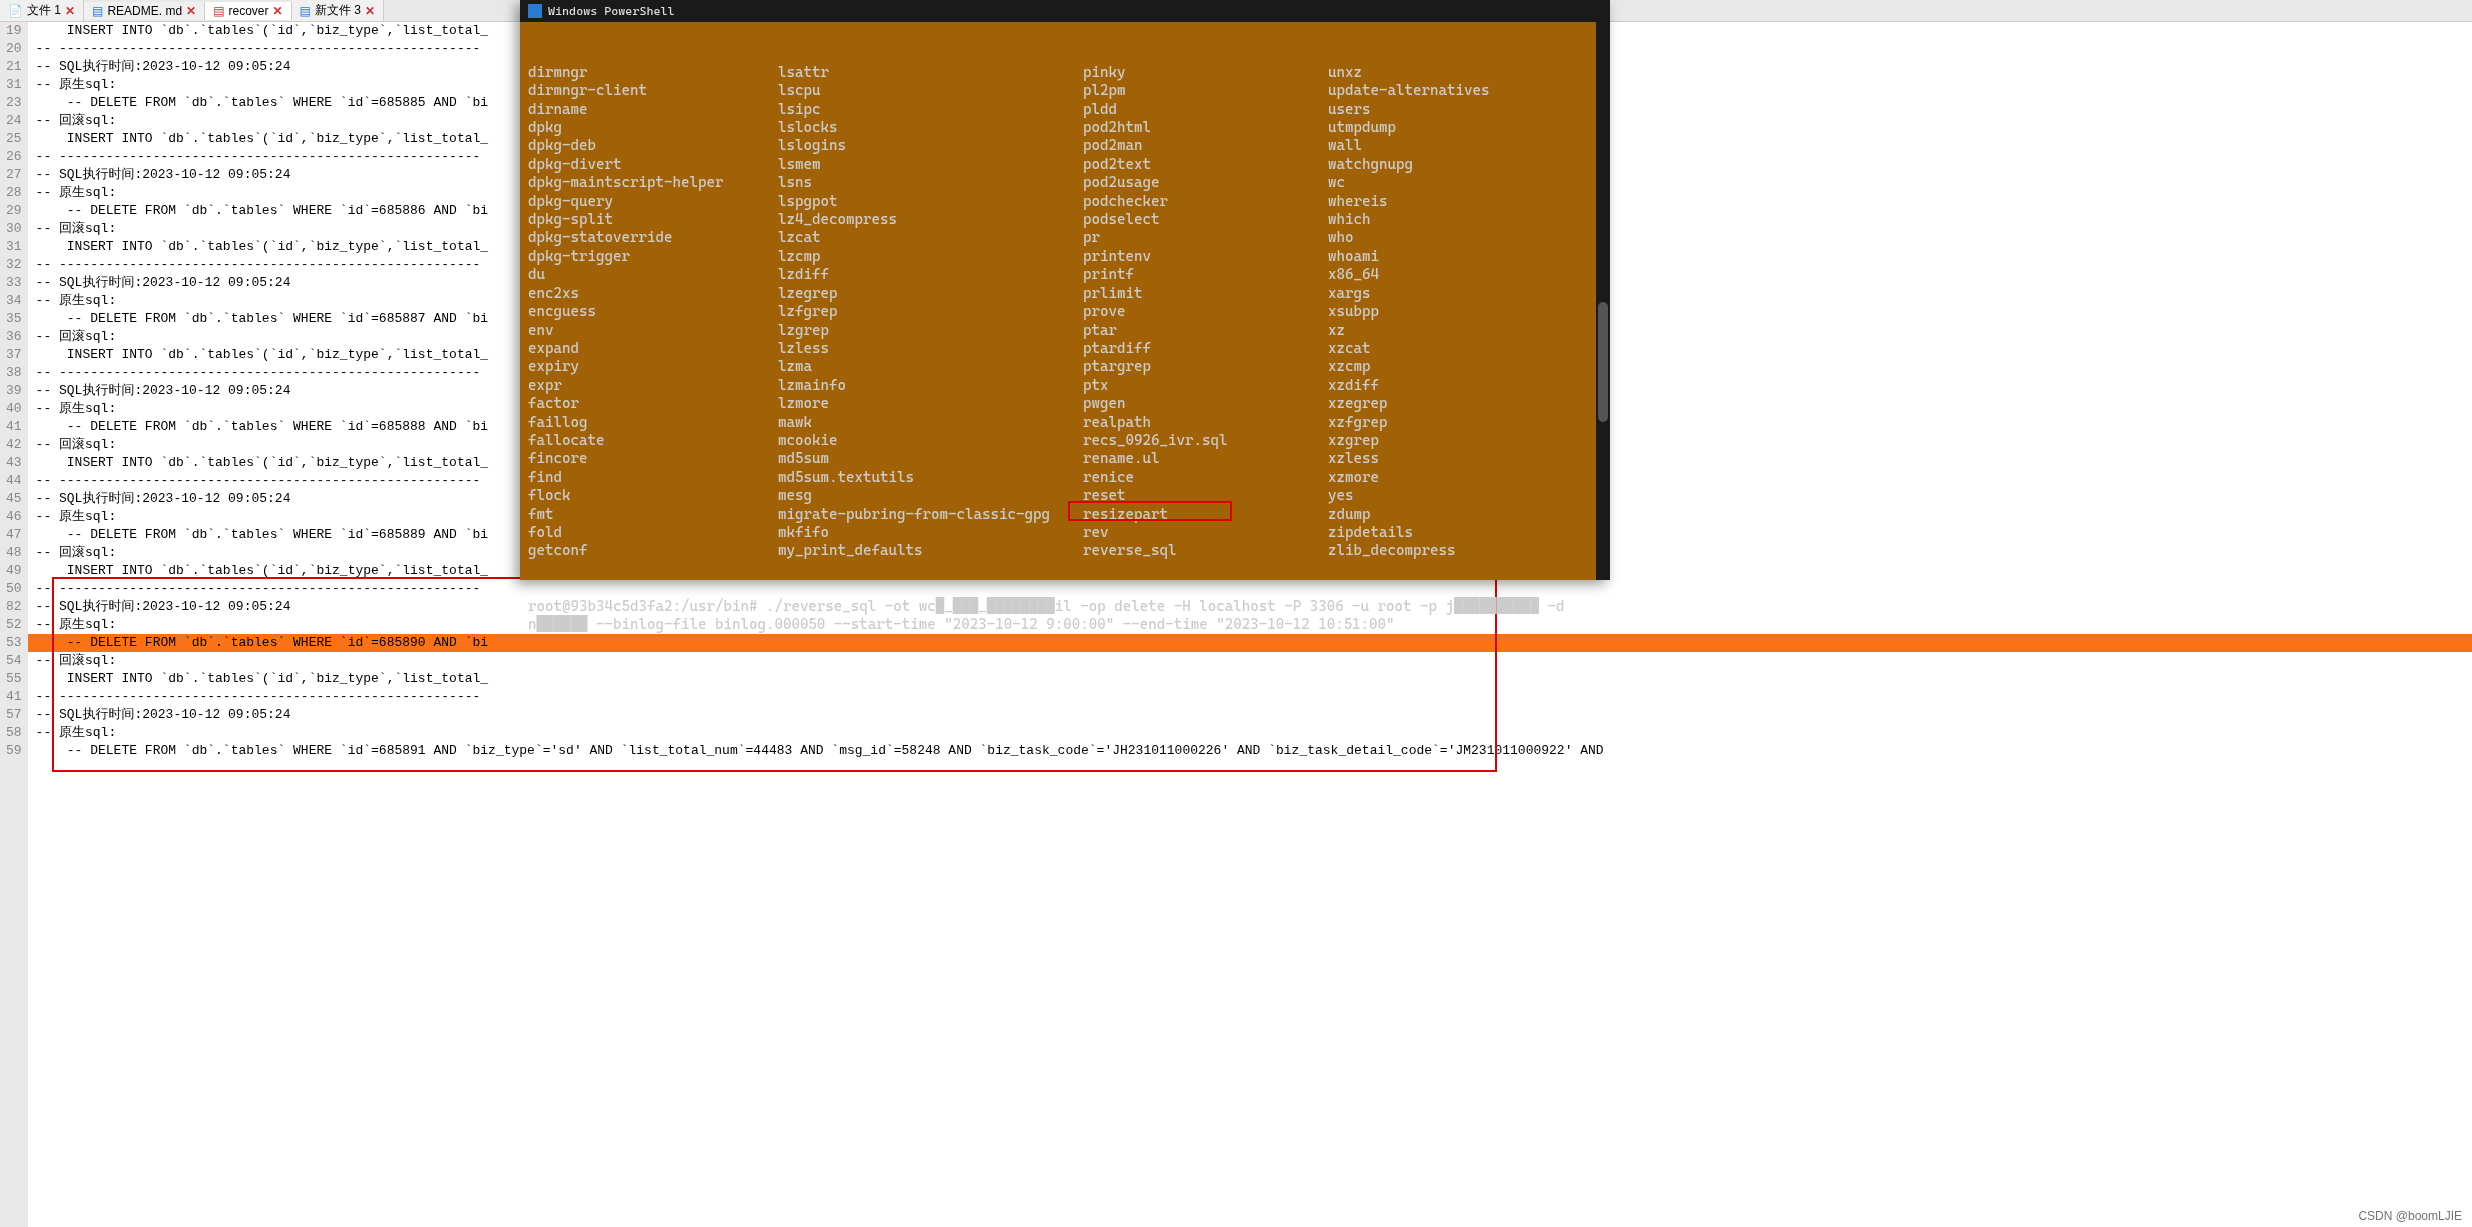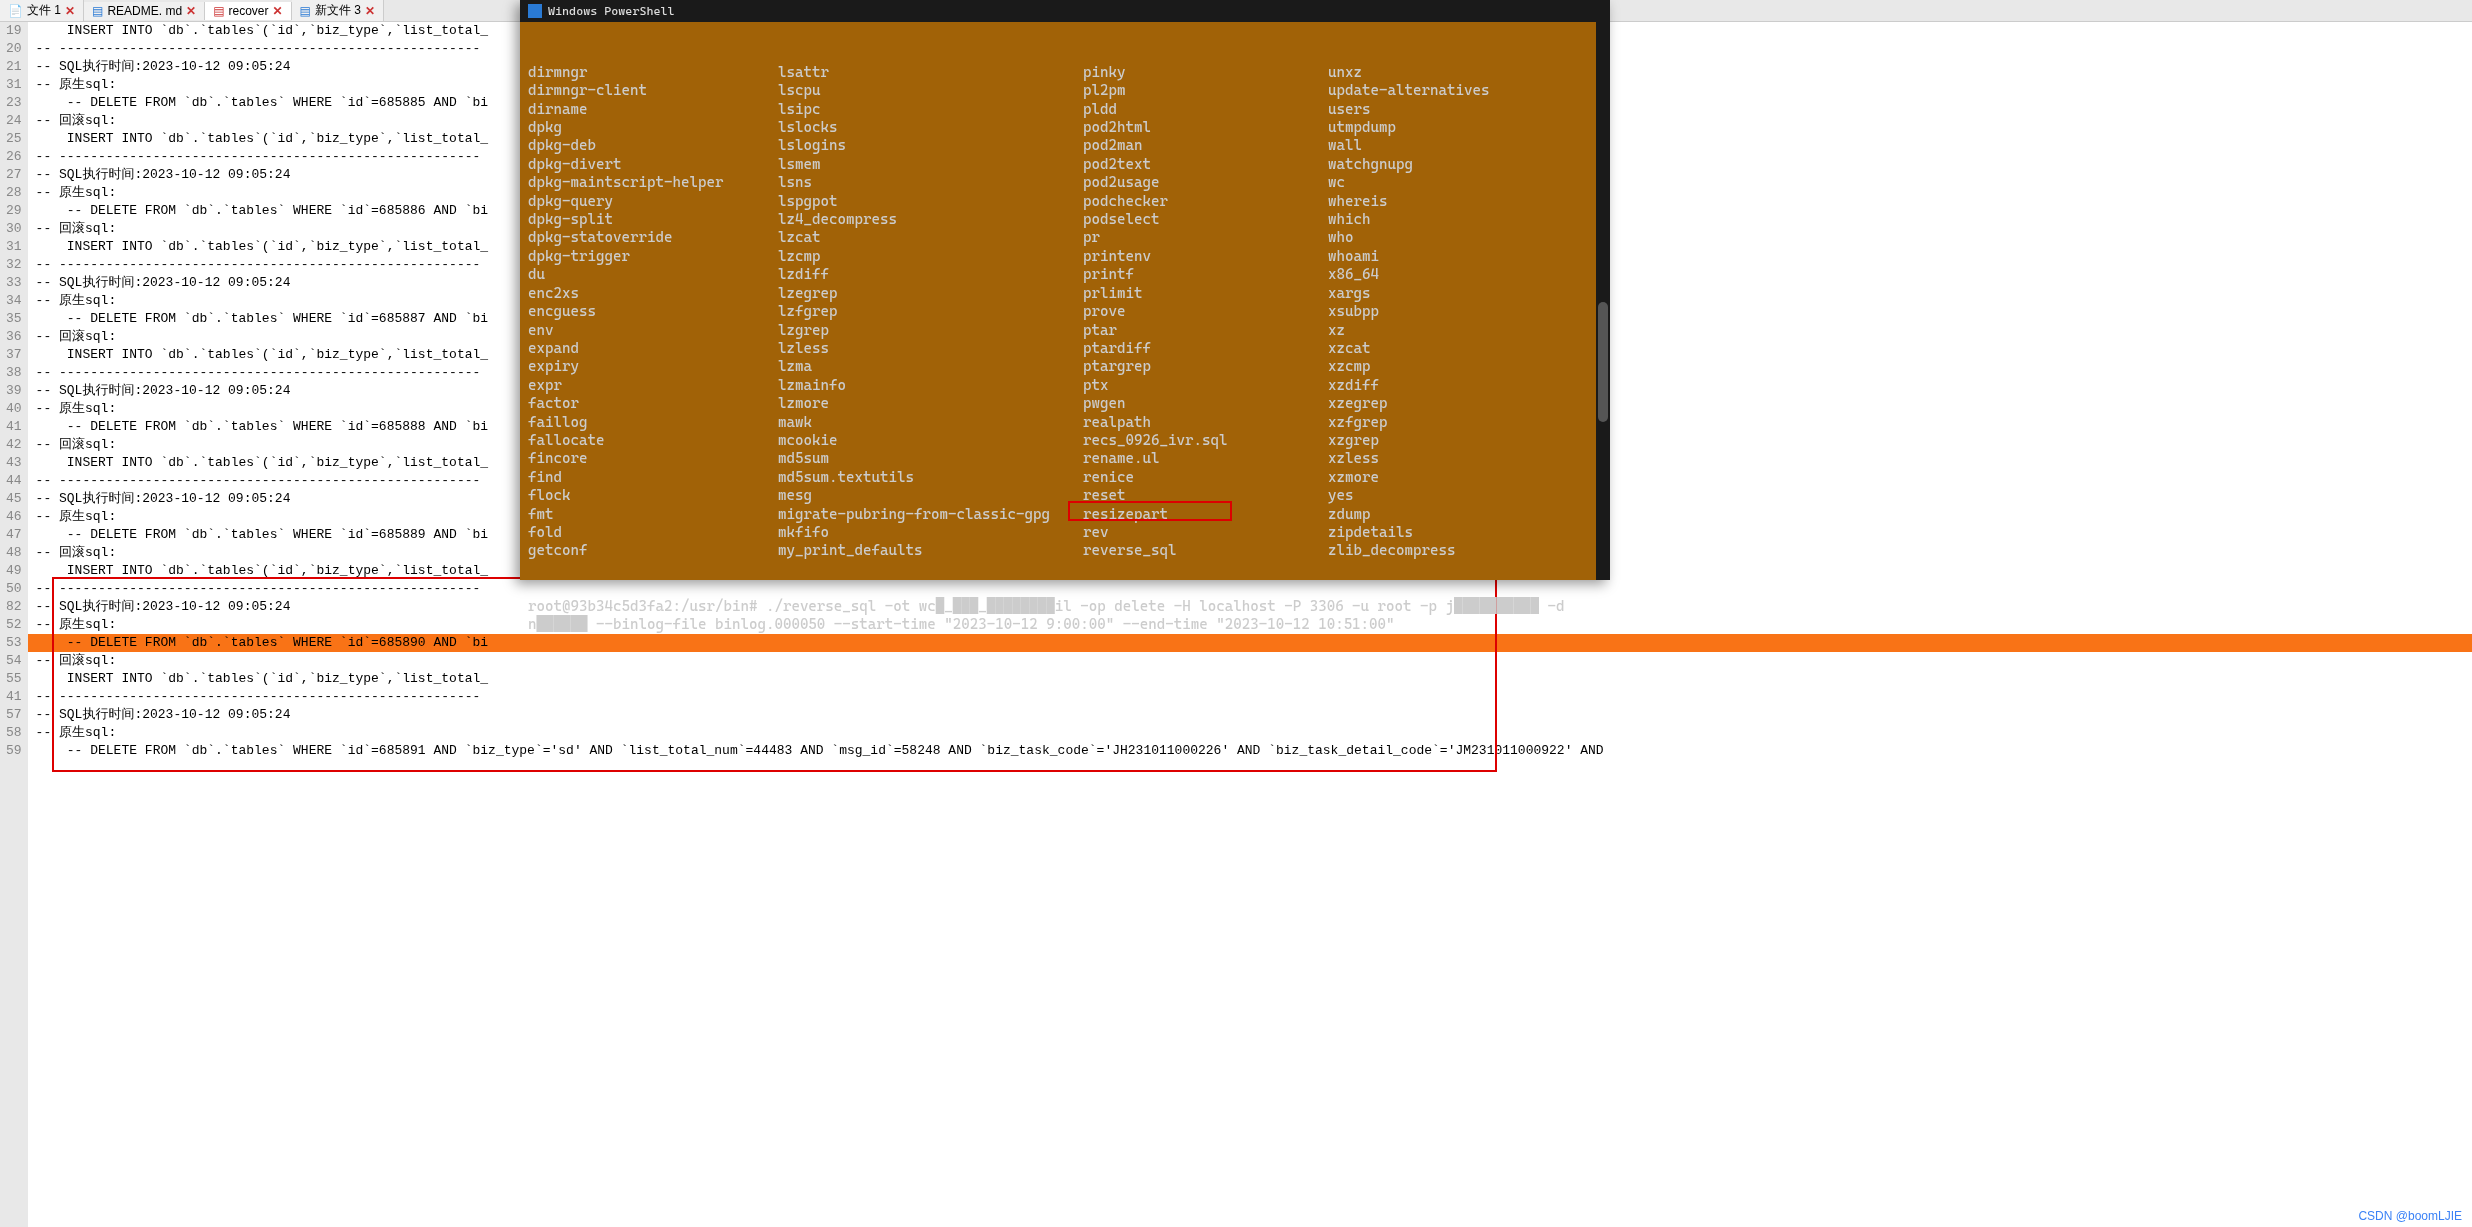--- a/index.html
+++ b/index.html
@@ -26,21 +26,21 @@
 .terminal { position: absolute; left: 475px; top: 0; width: 1090px; height: 580px; background: #a16207; color: #ccc; font-family: "Cascadia Mono", Consolas, monospace; font-size: 14.5px; line-height: 18.4px; box-shadow: -4px 4px 12px rgba(0,0,0,0.4); z-index: 100; margin-left: 45px; }
 .term-titlebar { background: #1a1a1a; height: 22px; display: flex; align-items: center; padding-left: 8px; color: #ddd; font-size: 12px; }
 .term-titlebar .ticon { width: 14px; height: 14px; margin-right: 6px; background: #2a7ad4; }
 .term-body { padding: 4px 8px; white-space: pre; overflow: hidden; }
 .term-body .cols { display: grid; grid-template-columns: 250px 305px 245px 260px; }
 .term-body .ccell { }
 .term-prompt { color: #ccc; white-space: pre-wrap; }
 .term-scroll { position: absolute; right: 0; top: 22px; bottom: 0; width: 14px; background: #1a1a1a; }
 .term-thumb { position: absolute; right: 2px; width: 10px; background: #555; border-radius: 5px; }
 
-.watermark { position: absolute; right: 10px; bottom: 4px; color: #3b82f6; font-size: 12px; font-family: sans-serif; z-index: 300; text-align: right; }
+.watermark { position: absolute; right: 10px; bottom: 4px; color: #737373; font-size: 12px; font-family: sans-serif; z-index: 300; text-align: right; }
 </style>
 </head>
 <body>
 
 <div class="tabs">
   <div class="tab">
     <span>📄</span>
     <span>文件 1</span>
     <span class="tab-close">✕</span>
   </div>

